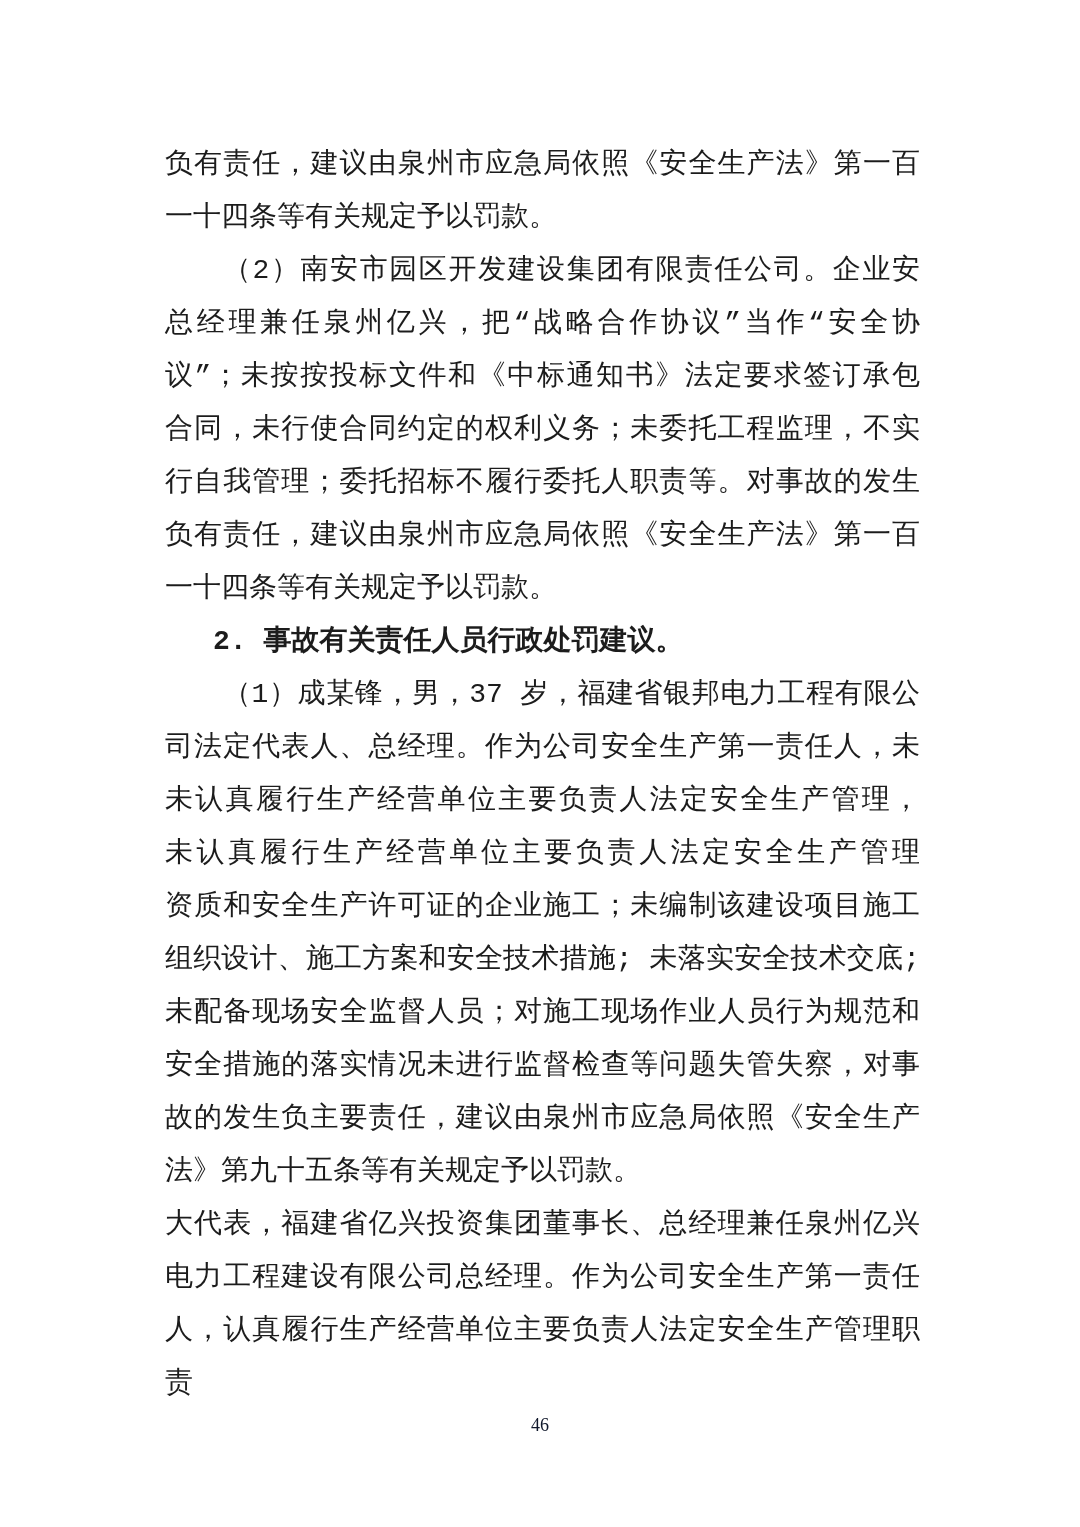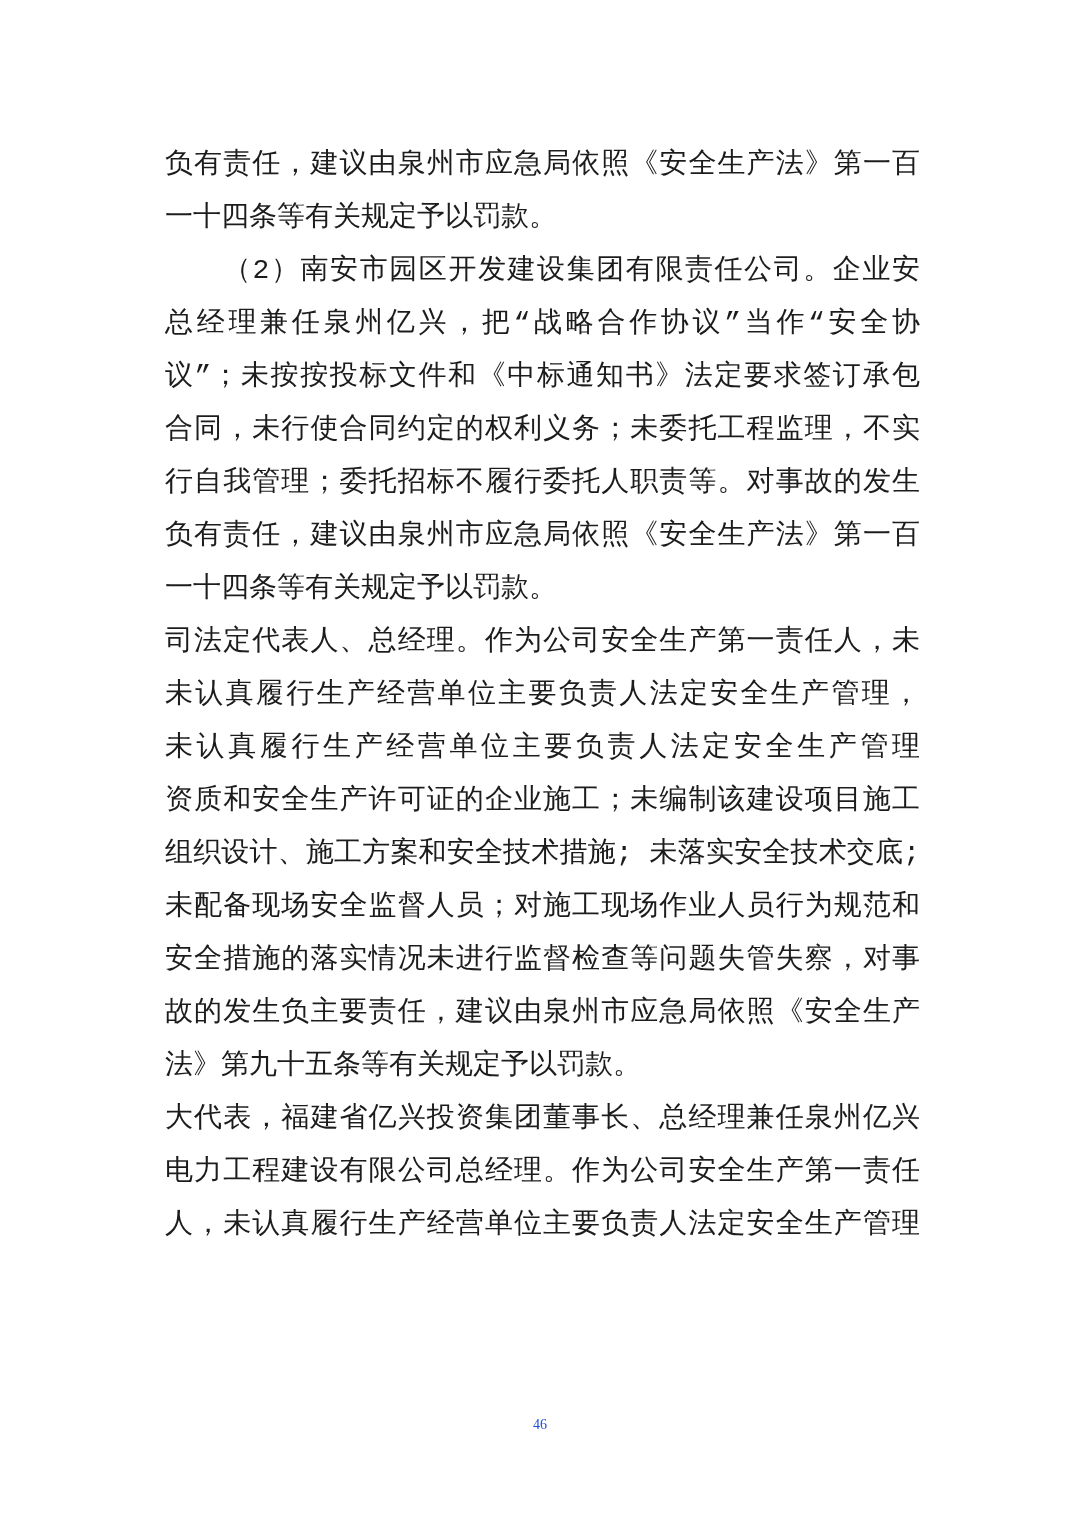--- a/index.html
+++ b/index.html
@@ -41,46 +41,48 @@
     font-weight: bold;
     text-align-last: left;
     text-indent: 48px;
   }
   .footer {
     position: absolute;
     top: 1412px;
     left: 0;
     width: 1080px;
     text-align: center;
-    font-size: 14px;
+    font-size: 18px;
     line-height: 26px;
-    color: #1d4ed8;
+    color: #0f172a;
   }
 </style>
 </head>
 <body>
 
 <div class="page">
   <div class="body-text">
     <div class="ln">负有责任，建议由泉州市应急局依照《安全生产法》第一百</div>
     <div class="ln short">一十四条等有关规定予以罚款。</div>
     <div class="ln indent">（2）南安市园区开发建设集团有限责任公司。企业安</div>
     <div class="ln">总经理兼任泉州亿兴，把“战略合作协议”当作“安全协</div>
     <div class="ln">议”；未按按投标文件和《中标通知书》法定要求签订承包</div>
     <div class="ln">合同，未行使合同约定的权利义务；未委托工程监理，不实</div>
     <div class="ln">行自我管理；委托招标不履行委托人职责等。对事故的发生</div>
     <div class="ln">负有责任，建议由泉州市应急局依照《安全生产法》第一百</div>
     <div class="ln short">一十四条等有关规定予以罚款。</div>
+    <div class="ln heading">2. 事故有关责任人员行政处罚建议。</div>
+    <div class="ln indent">（1）成某锋，男，37 岁，福建省银邦电力工程有限公</div>
     <div class="ln">司法定代表人、总经理。作为公司安全生产第一责任人，未</div>
     <div class="ln">未认真履行生产经营单位主要负责人法定安全生产管理，</div>
     <div class="ln">未认真履行生产经营单位主要负责人法定安全生产管理</div>
     <div class="ln">资质和安全生产许可证的企业施工；未编制该建设项目施工</div>
     <div class="ln">组织设计、施工方案和安全技术措施; 未落实安全技术交底;</div>
     <div class="ln">未配备现场安全监督人员；对施工现场作业人员行为规范和</div>
     <div class="ln">安全措施的落实情况未进行监督检查等问题失管失察，对事</div>
     <div class="ln">故的发生负主要责任，建议由泉州市应急局依照《安全生产</div>
     <div class="ln short">法》第九十五条等有关规定予以罚款。</div>
     <div class="ln">大代表，福建省亿兴投资集团董事长、总经理兼任泉州亿兴</div>
     <div class="ln">电力工程建设有限公司总经理。作为公司安全生产第一责任</div>
-    <div class="ln">人，未认真履行生产经营单位主要负责人法定安全生产管理</div>
+    <div class="ln">人，认真履行生产经营单位主要负责人法定安全生产管理职责</div>
   </div>
   <div class="footer">46</div>
 </div>
 
 </body></html>

